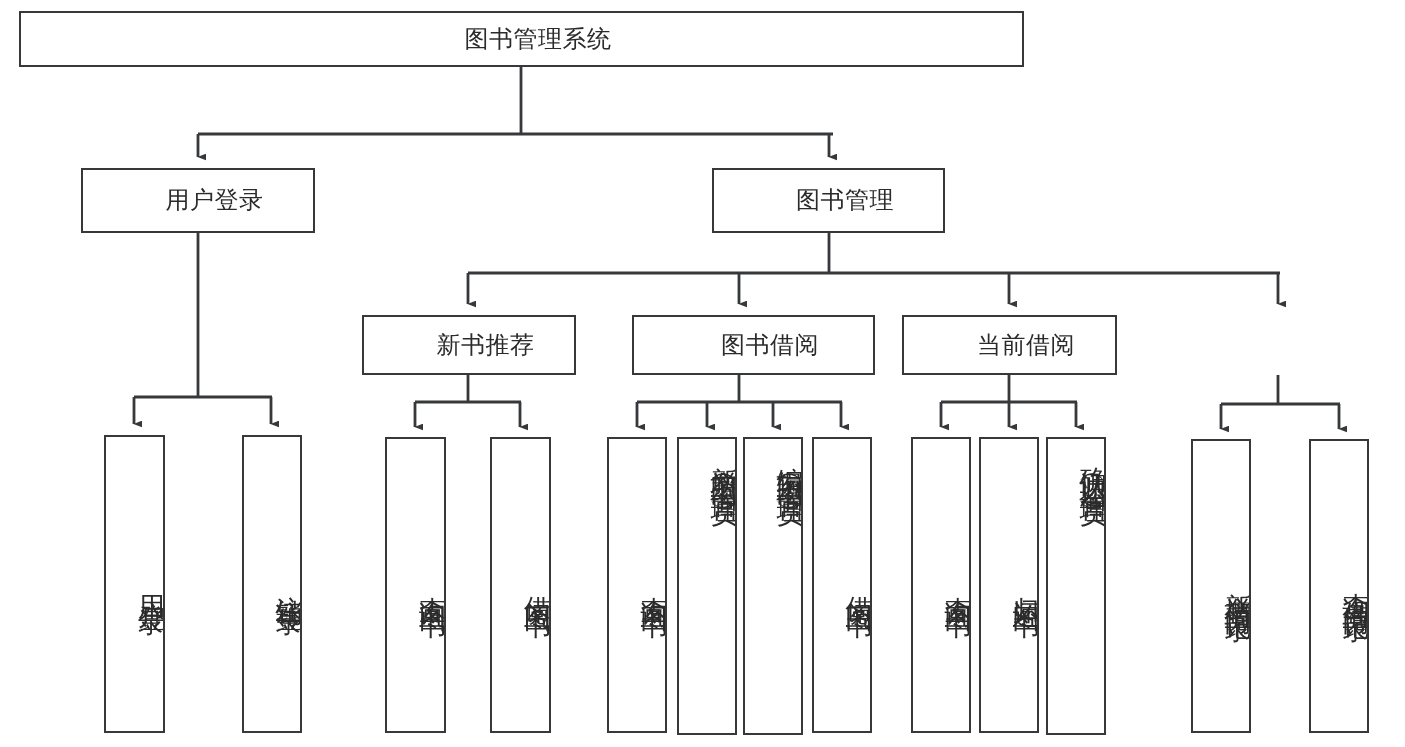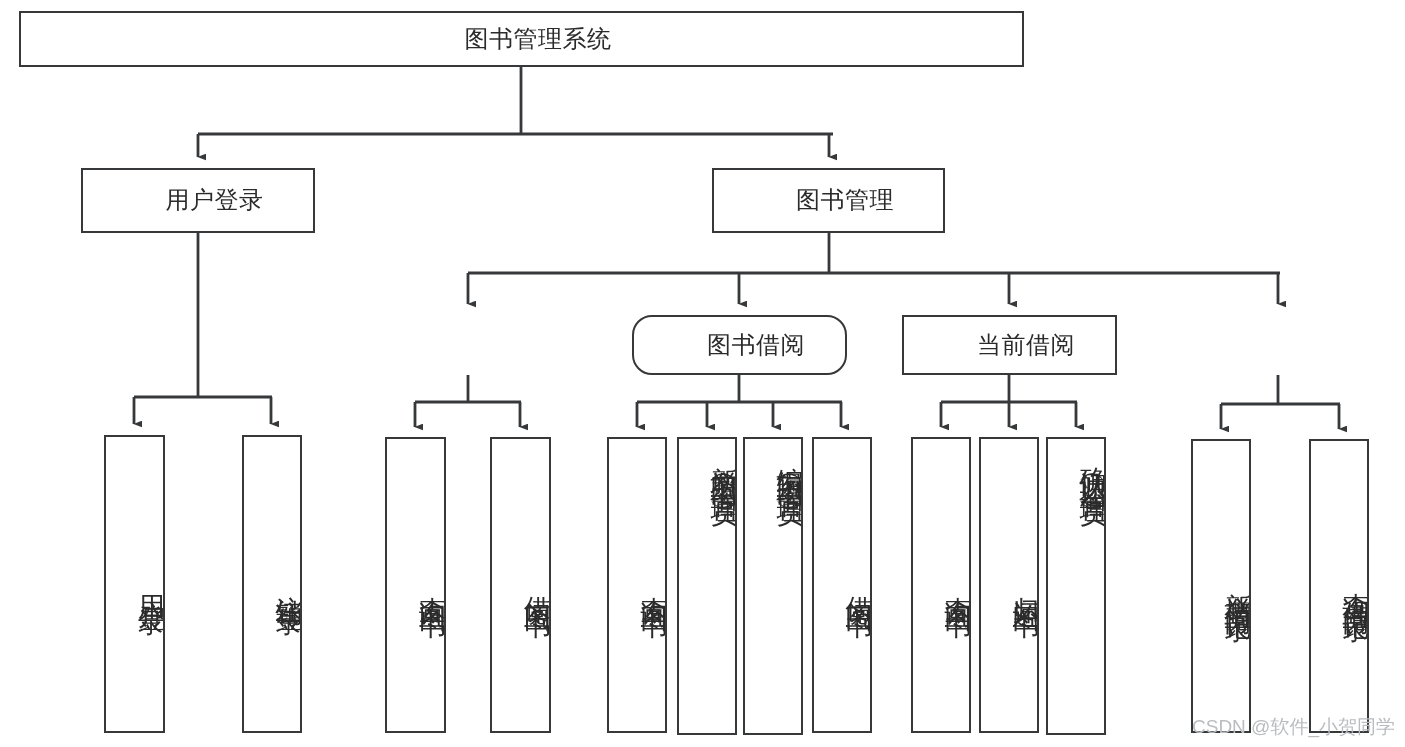--- a/index.html
+++ b/index.html
@@ -132,22 +132,25 @@
   </div>
 
   <div class="node horiz" style="left:81px; top:168px; width:234px; height:65px;">
     <span class="label">用户登录</span>
   </div>
 
   <div class="node horiz" style="left:712px; top:168px; width:233px; height:65px;font-family:Liberation Serif, serif;">
     <span class="label">图书管理</span>
   </div>
 
-
-  <div class="node horiz" style="left:632px; top:315px; width:215px; height:60px;border-radius:20px;">
+  <div class="node horiz" style="left:362px; top:315px; width:214px; height:60px;">
+    <span class="label">新书推荐</span>
+  </div>
+
+  <div class="node horiz" style="left:632px; top:315px; width:243px; height:60px;">
     <span class="label">图书借阅</span>
   </div>
 
   <div class="node horiz" style="left:902px; top:315px; width:215px; height:60px;">
     <span class="label">当前借阅</span>
   </div>
 
 
   <div class="node vert centered" style="left:104px; top:435px; width:61px; height:298px;">
     <span class="label">用户登录</span>
@@ -194,15 +197,14 @@
   </div>
 
   <div class="node vert centered" style="left:1191px; top:439px; width:60px; height:294px;">
     <span class="label">新增借阅记录</span>
   </div>
 
   <div class="node vert centered" style="left:1309px; top:439px; width:60px; height:294px;">
     <span class="label">查询借阅记录</span>
   </div>
 
-  <div class="watermark">CSDN @软件_小贺同学</div>
 
 </div>
 
 </body></html>

